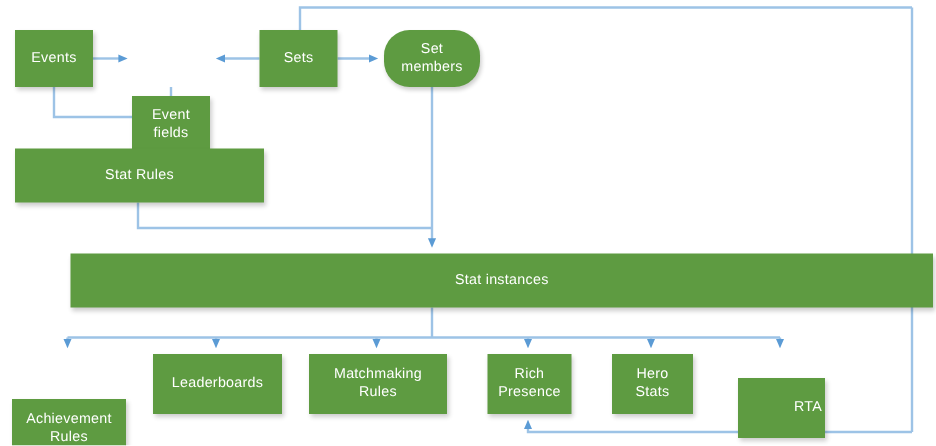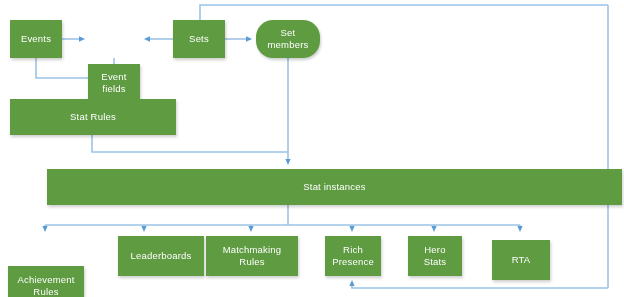--- a/index.html
+++ b/index.html
@@ -122,36 +122,36 @@
 
   <div class="node wide" style="left:8px; top:169px; width:575px; height:36px;">
     <span class="node-label">Stat instances</span>
   </div>
 
   <div class="node" style="left:8px; top:236px; width:76px; height:40px;margin-top:30px;">
     <span class="node-label">Achievement
 Rules</span>
   </div>
 
-  <div class="node" style="left:118px; top:236px; width:86px; height:40px;">
+  <div class="node" style="left:102px; top:236px; width:86px; height:40px;">
     <span class="node-label">Leaderboards</span>
   </div>
 
   <div class="node" style="left:206px; top:236px; width:92px; height:40px;">
     <span class="node-label">Matchmaking
 Rules</span>
   </div>
 
   <div class="node" style="left:325px; top:236px; width:56px; height:40px;">
     <span class="node-label">Rich
 Presence</span>
   </div>
 
   <div class="node" style="left:408px; top:236px; width:54px; height:40px;">
     <span class="node-label">Hero
 Stats</span>
   </div>
 
-  <div class="node" style="left:492px; top:240px; width:58px; height:40px;">
+  <div class="node" style="left:492px; top:252px; width:58px; height:40px;justify-content:flex-end;">
     <span class="node-label">RTA</span>
   </div>
 
 </div>
 
 </body></html>

